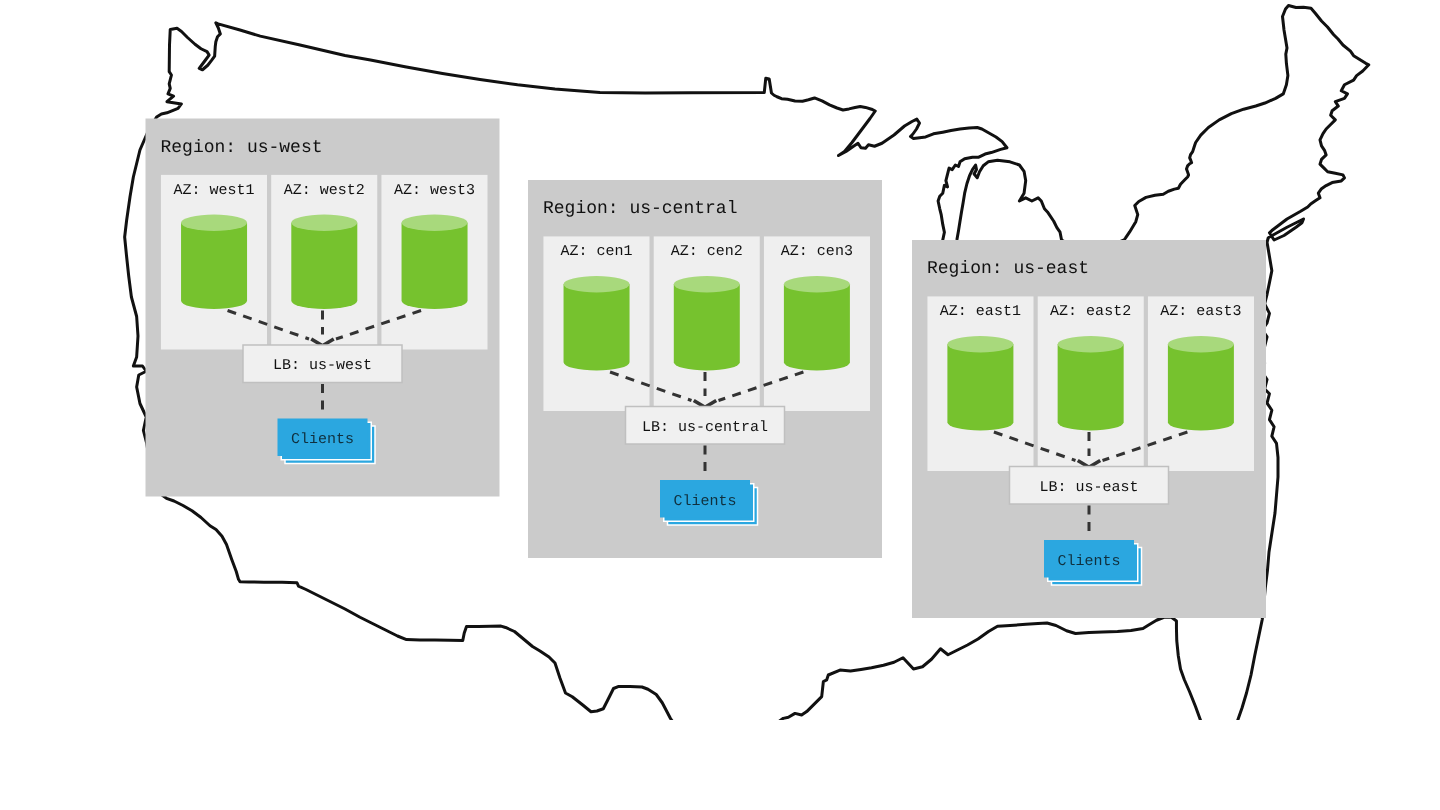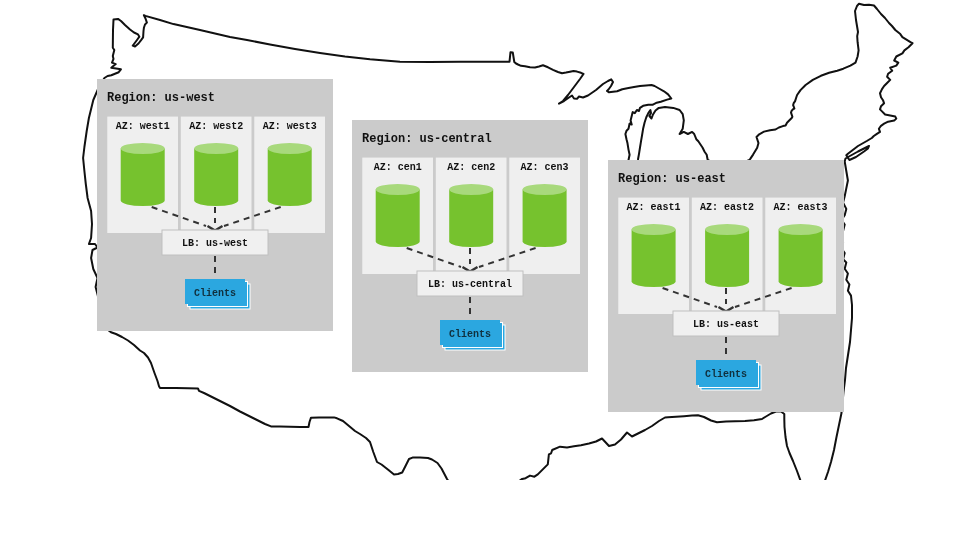--- a/index.html
+++ b/index.html
@@ -1,16 +1,16 @@
 <!DOCTYPE html>
 <html><head>
 <meta charset="utf-8">
 <style>
 html,body{margin:0;padding:0;background:#fff;}
-#wrap{position:relative;width:960px;height:480px;overflow:hidden;font-weight:bold;}
+#wrap{position:relative;width:960px;height:480px;overflow:hidden;}
 </style>
 </head>
 <body>
 <div id="wrap">
 <svg width="960" height="540" viewBox="0 0 960 540" font-family="'Liberation Mono', monospace">
       <rect width="960" height="540" fill="#ffffff"></rect>
       <path d="M145.4,15.9 L160,20 L173.5,24.1 L200,30 L230,37 L247,40 L270,44.5 L295,49 L320,53 L345,56.5 L370,59.3 L400,61.7 L430,62 L460,61.8 L509.5,61.7 L510.5,52.2 L512.8,52.6 L514.3,62 L516,63.5 L518,64.5 L521,65.8 L525,66.2 L530,67.3 L535,67.5 L539,66.5 L543,65.3 L548,67.3 L553,69.9 L558,72 L562,73.3 L566,72.6 L570,71.7 L573.5,71 L577,71.6 L581,72.8 L583.5,74 L580,79 L574,87 L568,95 L563,101 L559,103.7 L564,101 L569,97.5 L572,95.5 L574,98.5 L577,98.8 L579,96.5 L583,97.5 L588,95.5 L596,90 L603,84 L608,81 L611.2,79.4 L613,82 L611,86 L608.5,89.5 L607,91 L609,92.3 L617.1,91.3 L622.3,89.2 L628.5,88.1 L634,87 L640,86 L646,85.4 L651.5,85 L654.6,86 L659,88.5 L664,91.3 L668.1,94.4 L671.3,98.5 L667.1,99.6 L660.8,101.7 L656.7,102.7 L652.5,104.8 L648.3,104.8 L643.1,105.8 L640,107.9 L639,111 L636.9,110 L634.8,113.1 L632.7,112.1 L630.6,120.4 L631.7,124.6 L629.6,123.5 L628.5,128.8 L626.5,130.8 L625.4,134 L626.5,139.2 L627.5,143.3 L628.5,149.6 L629.6,154.8 L628.5,160 L630,168 L636,168 L637.9,160 L639,153.8 L640,147.5 L641,141.3 L642.1,135 L643.1,128.8 L644.6,122.5 L646.3,117.3 L648.3,113.1 L650.4,110 L651,113 L649.4,116 L651.5,118.5 L653,114.5 L655.5,110.5 L658.8,107.9 L665,106.9 L673.3,107.9 L679.6,110 L682.7,114.2 L683.8,120.4 L682.7,128.8 L679.6,134 L683.8,131.9 L687.9,134 L692.1,131.9 L694.2,134 L696.3,139.2 L698.3,141.3 L702.5,147.5 L704.6,151.7 L706.7,154.8 L707.7,160 L715,164 L740,164 L749.4,160 L750.4,158.6 L753.1,154.6 L757.2,147.8 L758.5,143.1 L756.5,137 L759.2,134.3 L764,131.6 L770,130.2 L775.5,129.5 L778.9,127.5 L782.9,126.1 L785.6,125.5 L787,122.8 L789.7,120 L791.7,118 L792.4,116.7 L791.7,114.6 L791,112.6 L791.7,110.6 L793.1,109.2 L794.4,108.5 L793.7,106.5 L793.1,105.2 L793.7,103.1 L795.1,101.1 L796.4,97 L797.1,95 L800.5,90.1 L805.6,85 L812.8,79.9 L820.9,75.8 L829.1,72.8 L837.2,70.7 L843.3,68.7 L850.4,65.6 L855.5,62.6 L857.6,56.5 L858.6,50.4 L857.6,42.2 L857.2,36.1 L858,32 L856,20 L855,11 L857,6 L859,3.7 L864,5 L869,4.8 L874,5.5 L877,9 L881,14 L885,18 L889,23 L892,26 L895.3,30 L900.3,34.1 L902.4,37.1 L910.5,42.2 L912.5,43.2 L908.5,47.3 L904.4,50.4 L902.4,53.4 L896.3,56.5 L894.2,60.5 L898.3,62.6 L896.3,65.6 L890.2,67.7 L892.2,70.7 L888.1,73.8 L887.1,76.8 L890.2,79.9 L887.1,83 L884.1,86 L882,89.1 L880,93.2 L881,97.2 L883,100.2 L884.1,103.3 L881,106.3 L880,109.4 L882,111.4 L885.1,114.5 L890.2,115.5 L895.3,116.6 L896.3,118.6 L894.2,120.6 L888.1,121.7 L884.1,123.7 L881,125.8 L878.9,128.8 L880,131.9 L876.9,133.9 L873.8,136 L871.8,138 L866.8,141 L858,146 L847.9,153.7 L846.3,155.2 L849.4,160 L856,157 L864,151.5 L868,148.5 L869,146 L866,147.5 L858,151.5 L849,156.5 L845.5,158.5 L844.7,161.5 L846.3,171 L847.9,180.5 L846.3,188.4 L844.7,196.2 L843.1,202.6 L846.3,208.9 L844.7,215.2 L841.5,219.9 L844.7,224.6 L843.1,231 L840,237.3 L843.1,242 L841.5,248.3 L844.7,253 L843.1,259.3 L846.3,262.5 L844.7,268.8 L847.9,273.5 L846.3,279.8 L849.4,284.5 L847.9,290.8 L851,295.6 L852,305 L852,318 L851,330 L850,342 L848,355 L846,368 L845,380 L843.5,392 L842.5,403 L841.5,413 L839,425 L836.5,437 L834,450 L831,462 L828,472 L824.5,482 L821,491 L818,499 L816,504 L812.5,505.5 L809,501 L805,492 L801,482 L797,471 L793,461 L789.5,453 L787,446 L785.5,437 L784.5,427 L784.3,419 L784.3,414 L781,411.5 L776,411.5 L771,413.5 L766,416.5 L762,419 L754,420.3 L745,421 L735,421.3 L726,421.6 L717,422.3 L711,420.5 L704,417 L698,415.3 L692,415.6 L684,416.2 L676,416.8 L668,417.3 L665,417.5 L659,421 L652,426 L645,430 L638,433.5 L632,436.5 L627,432.5 L621,439.5 L615,444.5 L609,446 L602,438.5 L596,441.5 L589,443.5 L581,445.2 L574,446.3 L567,447.4 L560,446.7 L552.2,450 L551.1,453.3 L548.9,454.4 L547.8,464.4 L537.8,474.4 L534.4,476.7 L530,475.6 L525.6,478.2 L522.2,478.9 L514.4,484.4 L515.6,488.9 L512.2,493.3 L510,496.7 L507.8,507.8 L508.9,514.4 L512.2,522.2 L514.4,534.4 L509,533 L502,530 L495,528.5 L487,527.8 L479.5,526.5 L474,521 L469.5,512 L466.5,504 L461,497.5 L454,489 L447,479 L441.5,468.5 L437.5,463 L432,459.5 L428,458 L420,457.6 L412.5,457.6 L409,459 L405.5,466 L402.2,472.5 L398,474 L394,474.5 L388.5,470 L381.5,464.5 L377,462 L373.3,452 L370,442 L366,438 L360,434 L355,431 L349,426 L343,421 L337,418.3 L334,417.4 L327,417.5 L319,417.6 L311,417.7 L309.5,422 L308.5,427 L300,426.9 L290,426.7 L280,426.6 L271,426.4 L265,424 L255,419 L247,415 L240,411.5 L230,406 L220,401 L210,396 L204,393 L199,390.8 L198,388.5 L188,388.2 L176,388.1 L166,388 L160,387.9 L159,386.2 L157.5,381 L154.5,373 L151,363 L148,357.5 L144,353 L140,350.5 L134,345 L128,340.5 L122,337 L116,334 L111,332.2 L108,330 L105,324 L102.5,317 L100,308 L98.5,300 L97.8,295.6 L95.6,287 L97.5,278 L93.3,269 L91.1,258 L92.5,250 L97.5,247.5 L95,244 L88.9,244 L91.1,238 L92,224 L91.1,211 L87.6,198 L85.8,184 L84.4,171 L83.1,158 L84.4,147 L86.7,131 L88.9,118 L93.3,100 L98.5,88 L104.4,78 L107.6,76 L111.3,75.2 L118.7,72.2 L120.9,69.3 L111.3,67.8 L115.7,64.1 L112,62.6 L113.5,58.9 L112.8,55.9 L114.3,50 L112.8,47.8 L113,30 L113.5,19.6 L118,18.9 L121,21 L125,25 L130,29.5 L134,32.5 L138,34.4 L139.4,36.7 L137,40 L134,44 L132.8,45.6 L135,46.5 L138.5,43.5 L140.9,40.4 L143.1,37.4 L143.5,31 L143.9,27.8 L145,24.5 L146.9,22.6 L145.5,18.5 L143.9,15.2 Z" fill="none" stroke="#111111" stroke-width="2" stroke-linejoin="round" stroke-linecap="round"></path>
       <g>
         <rect x="97" y="79" width="236" height="252" fill="#cbcbcb"></rect>
         <text x="107" y="101" font-size="12" fill="#111">Region: us-west</text>

